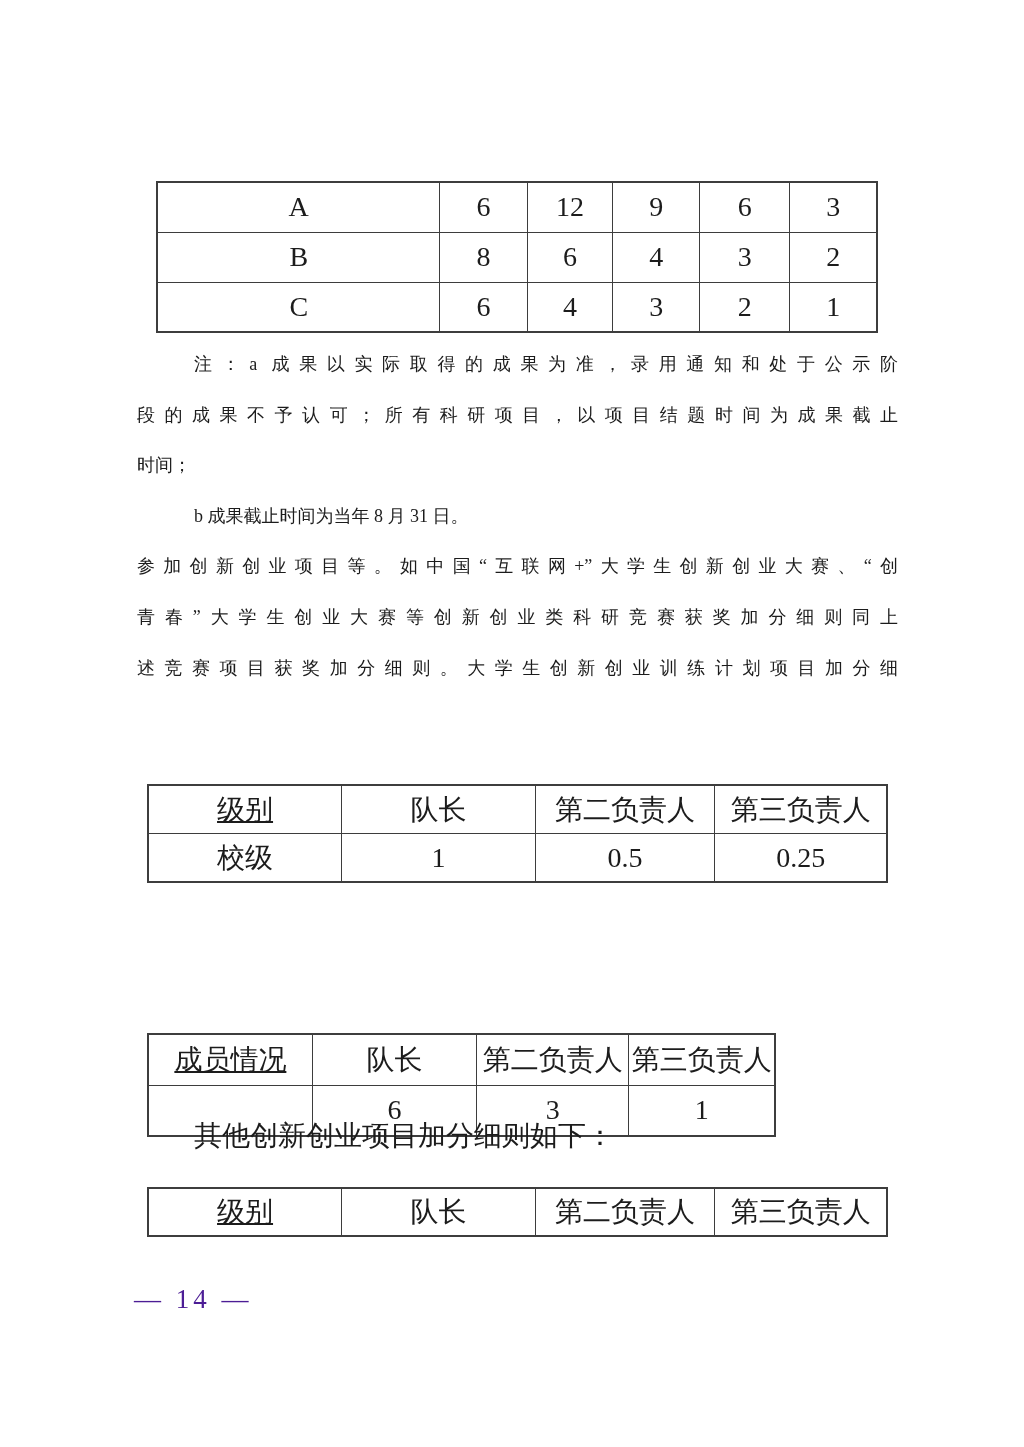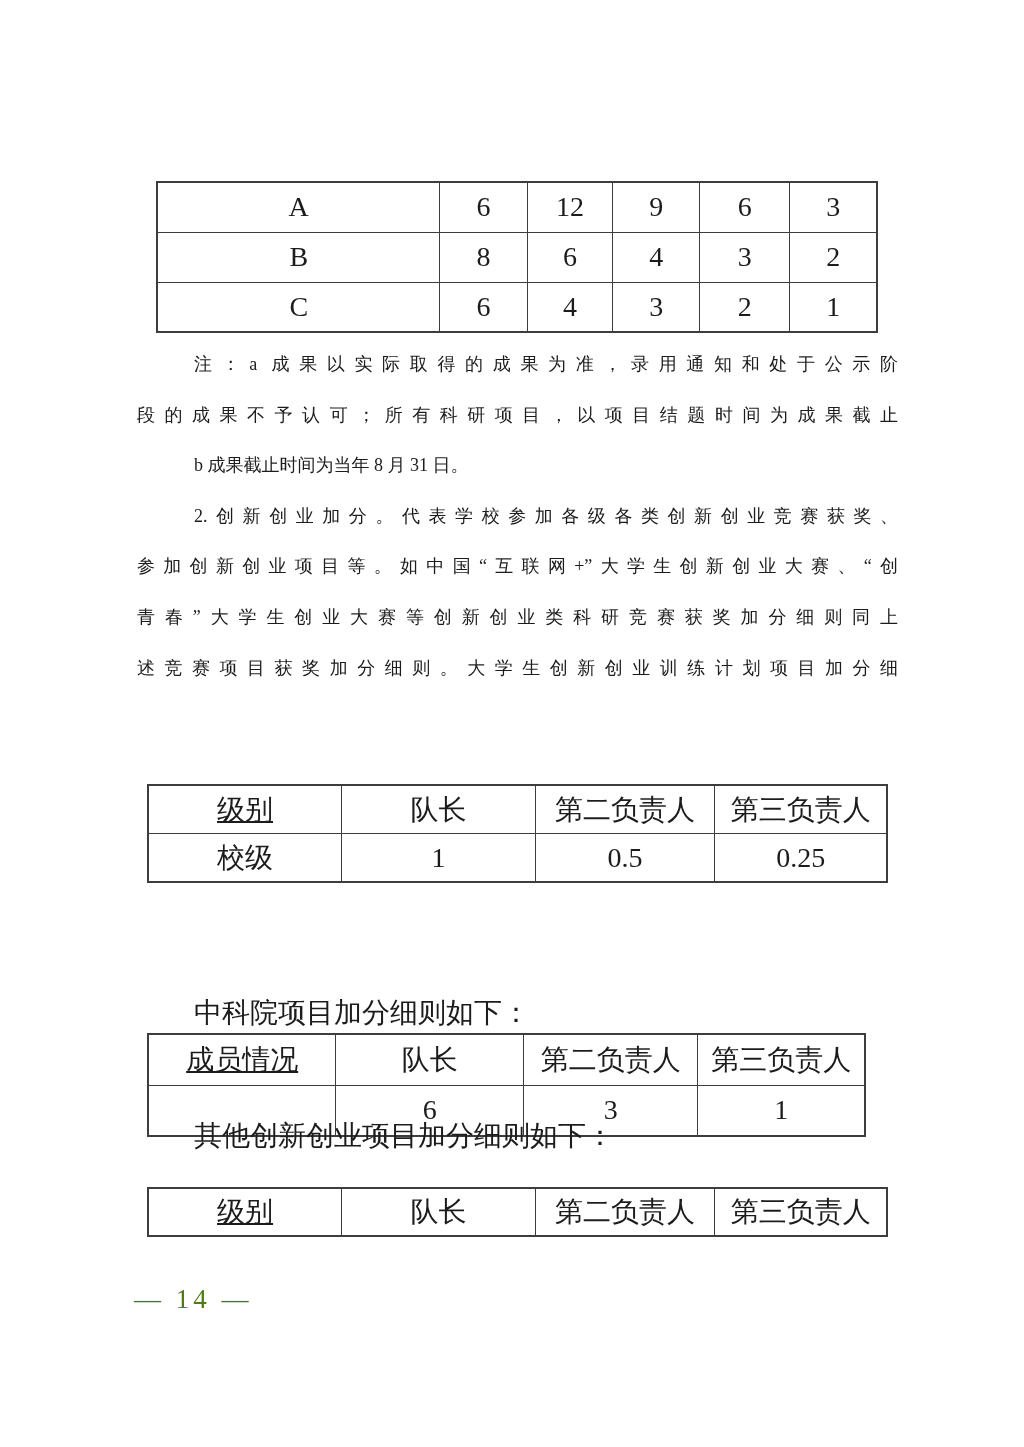--- a/index.html
+++ b/index.html
@@ -32,21 +32,21 @@
     white-space: nowrap;
   }
   table.tbl { border: 2px solid #3d3d3d; }
 
   .t1 { left: 156px; top: 181px; width: 722px; }
   .t1 td { height: 50px; }
 
   .t2 { left: 147px; top: 784px; width: 741px; }
   .t2 td, .t2 th { height: 48.5px; }
 
-  .t3 { left: 147px; top: 1033px; width: 719px; }
+  .t3 { left: 147px; top: 1033px; width: 629px; }
   .t3 td, .t3 th { height: 51px; }
 
   .t4 { left: 147px; top: 1187px; width: 741px; }
   .t4 th { height: 48px; }
 
   th.hdr-bold { font-weight: bold; text-decoration: underline; }
 
   
   .textblock {
     position: absolute;
@@ -72,21 +72,21 @@
   }
   .caption-cas { top: 991px; }
   .caption-other { top: 1114px; }
 
   .pagenum {
     position: absolute;
     left: 134px;
     top: 1284px;
     font-size: 27px;
     letter-spacing: 4px;
-    color: #4d7c0f;
+    color: #4c1d95;
   }
 </style>
 </head>
 <body>
 
 <div class="page">
 
   <table class="tbl t1">
     <colgroup>
       <col style="width:39.3%">
@@ -120,22 +120,22 @@
         <td>3</td>
         <td>2</td>
         <td>1</td>
       </tr>
     </tbody>
   </table>
 
   <div class="textblock">
     <div class="line indent stretch">注：a 成果以实际取得的成果为准，录用通知和处于公示阶</div>
     <div class="line stretch">段的成果不予认可；所有科研项目，以项目结题时间为成果截止</div>
+    <div class="line">时间；</div>
     <div class="line indent">b 成果截止时间为当年 8 月 31 日。</div>
-    <div class="line indent stretch">2.创新创业加分。代表学校参加各级各类创新创业竞赛获奖、</div>
     <div class="line stretch">参加创新创业项目等。如中国“互联网+”大学生创新创业大赛、“创</div>
     <div class="line stretch">青春”大学生创业大赛等创新创业类科研竞赛获奖加分细则同上</div>
     <div class="line stretch">述竞赛项目获奖加分细则。大学生创新创业训练计划项目加分细</div>
   </div>
 
   <table class="tbl t2">
     <colgroup>
       <col style="width:26.2%">
         <col style="width:26.2%">
         <col style="width:24.3%">
@@ -150,21 +150,20 @@
       </tr>
       <tr>
         <td>校级</td>
         <td>1</td>
         <td>0.5</td>
         <td>0.25</td>
       </tr>
     </tbody>
   </table>
 
-  <div class="caption caption-cas">中科院项目加分细则如下：</div>
 
   <table class="tbl t3">
     <colgroup>
       <col style="width:26.2%">
         <col style="width:26.2%">
         <col style="width:24.3%">
         <col style="width:23.3%">
     </colgroup>
     <tbody>
       <tr>

